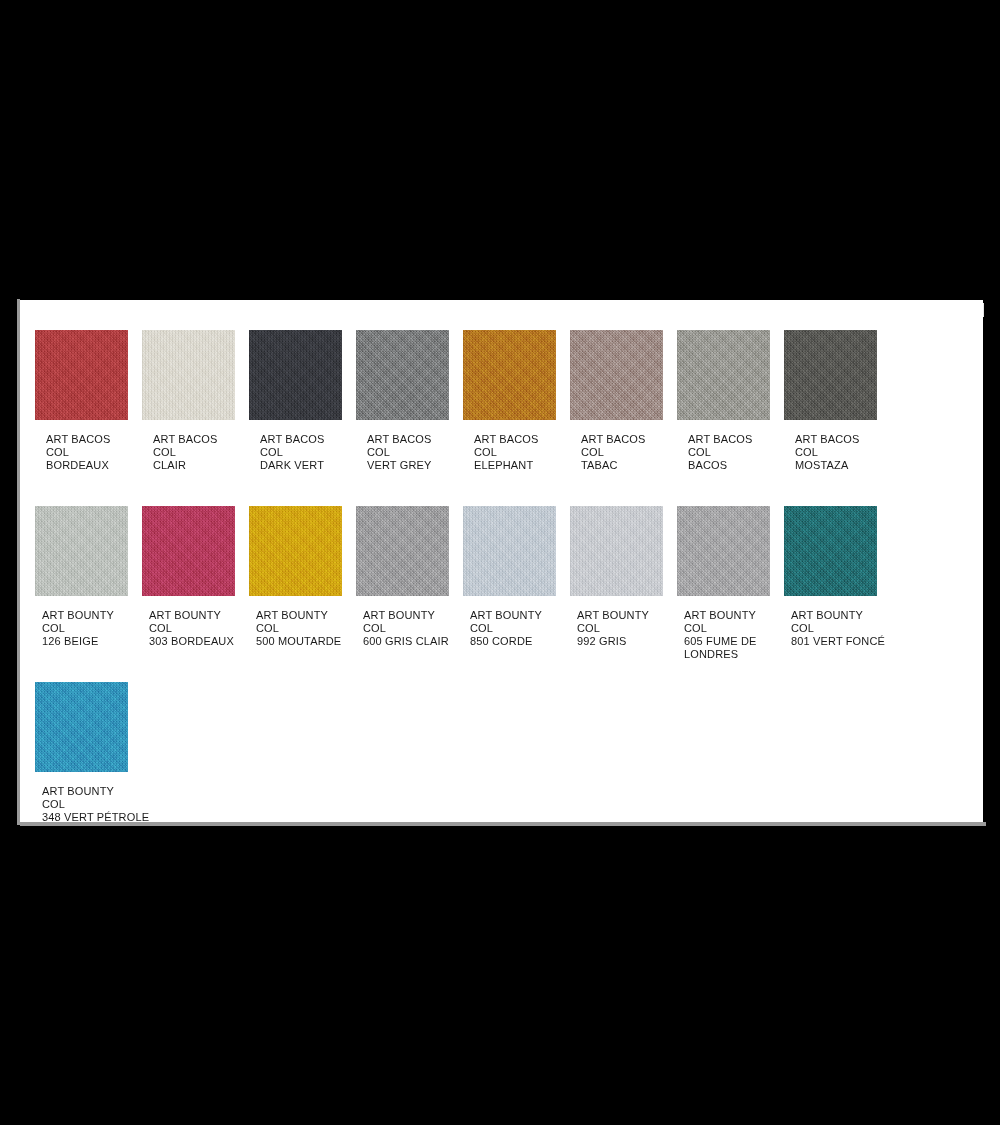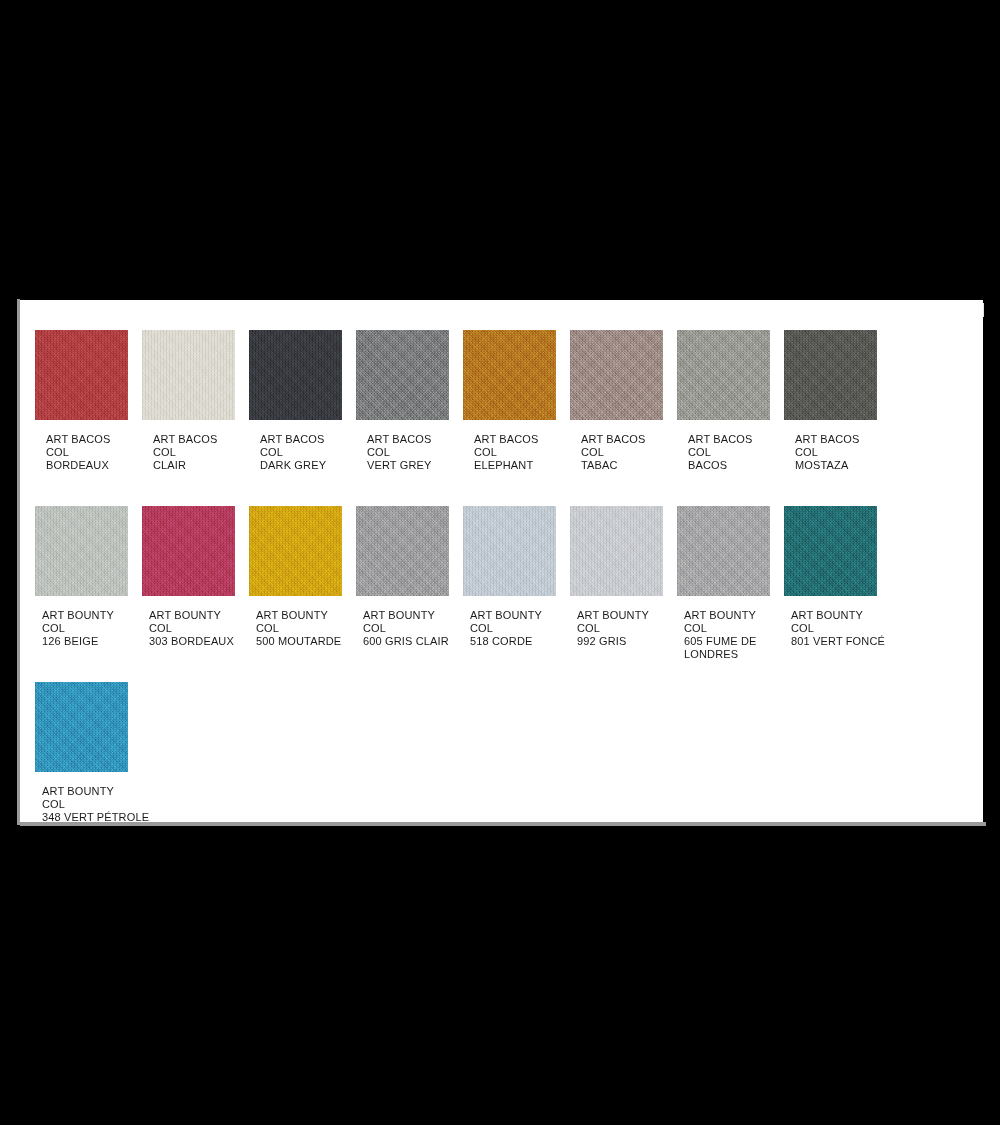--- a/index.html
+++ b/index.html
@@ -157,21 +157,21 @@
               <div class="weave"></div>
               <div class="weave2"></div>
             </div>
             <div class="swatch-caption"><span class="cap-line">ART BACOS</span><span class="cap-line">COL</span><span class="cap-line">CLAIR</span></div>
           </div>
           <div class="swatch-cell" style="left: 214px;">
             <div class="swatch-chip" style="background-color: rgb(50, 52, 58);">
               <div class="weave"></div>
               <div class="weave2"></div>
             </div>
-            <div class="swatch-caption"><span class="cap-line">ART BACOS</span><span class="cap-line">COL</span><span class="cap-line">DARK GREY</span></div>
+            <div class="swatch-caption"><span class="cap-line">ART BACOS</span><span class="cap-line">COL</span><span class="cap-line">DARK VERT</span></div>
           </div>
           <div class="swatch-cell" style="left: 321px;">
             <div class="swatch-chip" style="background-color: rgb(119, 121, 122);">
               <div class="weave"></div>
               <div class="weave2"></div>
             </div>
             <div class="swatch-caption"><span class="cap-line">ART BACOS</span><span class="cap-line">COL</span><span class="cap-line">VERT GREY</span></div>
           </div>
           <div class="swatch-cell" style="left: 428px;">
             <div class="swatch-chip" style="background-color: rgb(181, 115, 26);">
@@ -229,21 +229,21 @@
               <div class="weave"></div>
               <div class="weave2"></div>
             </div>
             <div class="swatch-caption"><span class="cap-line">ART BOUNTY</span><span class="cap-line">COL</span><span class="cap-line">600 GRIS CLAIR</span></div>
           </div>
           <div class="swatch-cell" style="left: 428px;">
             <div class="swatch-chip" style="background-color: rgb(194, 203, 212);">
               <div class="weave"></div>
               <div class="weave2"></div>
             </div>
-            <div class="swatch-caption"><span class="cap-line">ART BOUNTY</span><span class="cap-line">COL</span><span class="cap-line">518 CORDE</span></div>
+            <div class="swatch-caption"><span class="cap-line">ART BOUNTY</span><span class="cap-line">COL</span><span class="cap-line">850 CORDE</span></div>
           </div>
           <div class="swatch-cell" style="left: 535px;">
             <div class="swatch-chip" style="background-color: rgb(202, 205, 210);">
               <div class="weave"></div>
               <div class="weave2"></div>
             </div>
             <div class="swatch-caption"><span class="cap-line">ART BOUNTY</span><span class="cap-line">COL</span><span class="cap-line">992 GRIS</span></div>
           </div>
           <div class="swatch-cell" style="left: 642px;">
             <div class="swatch-chip" style="background-color: rgb(165, 165, 167);">

